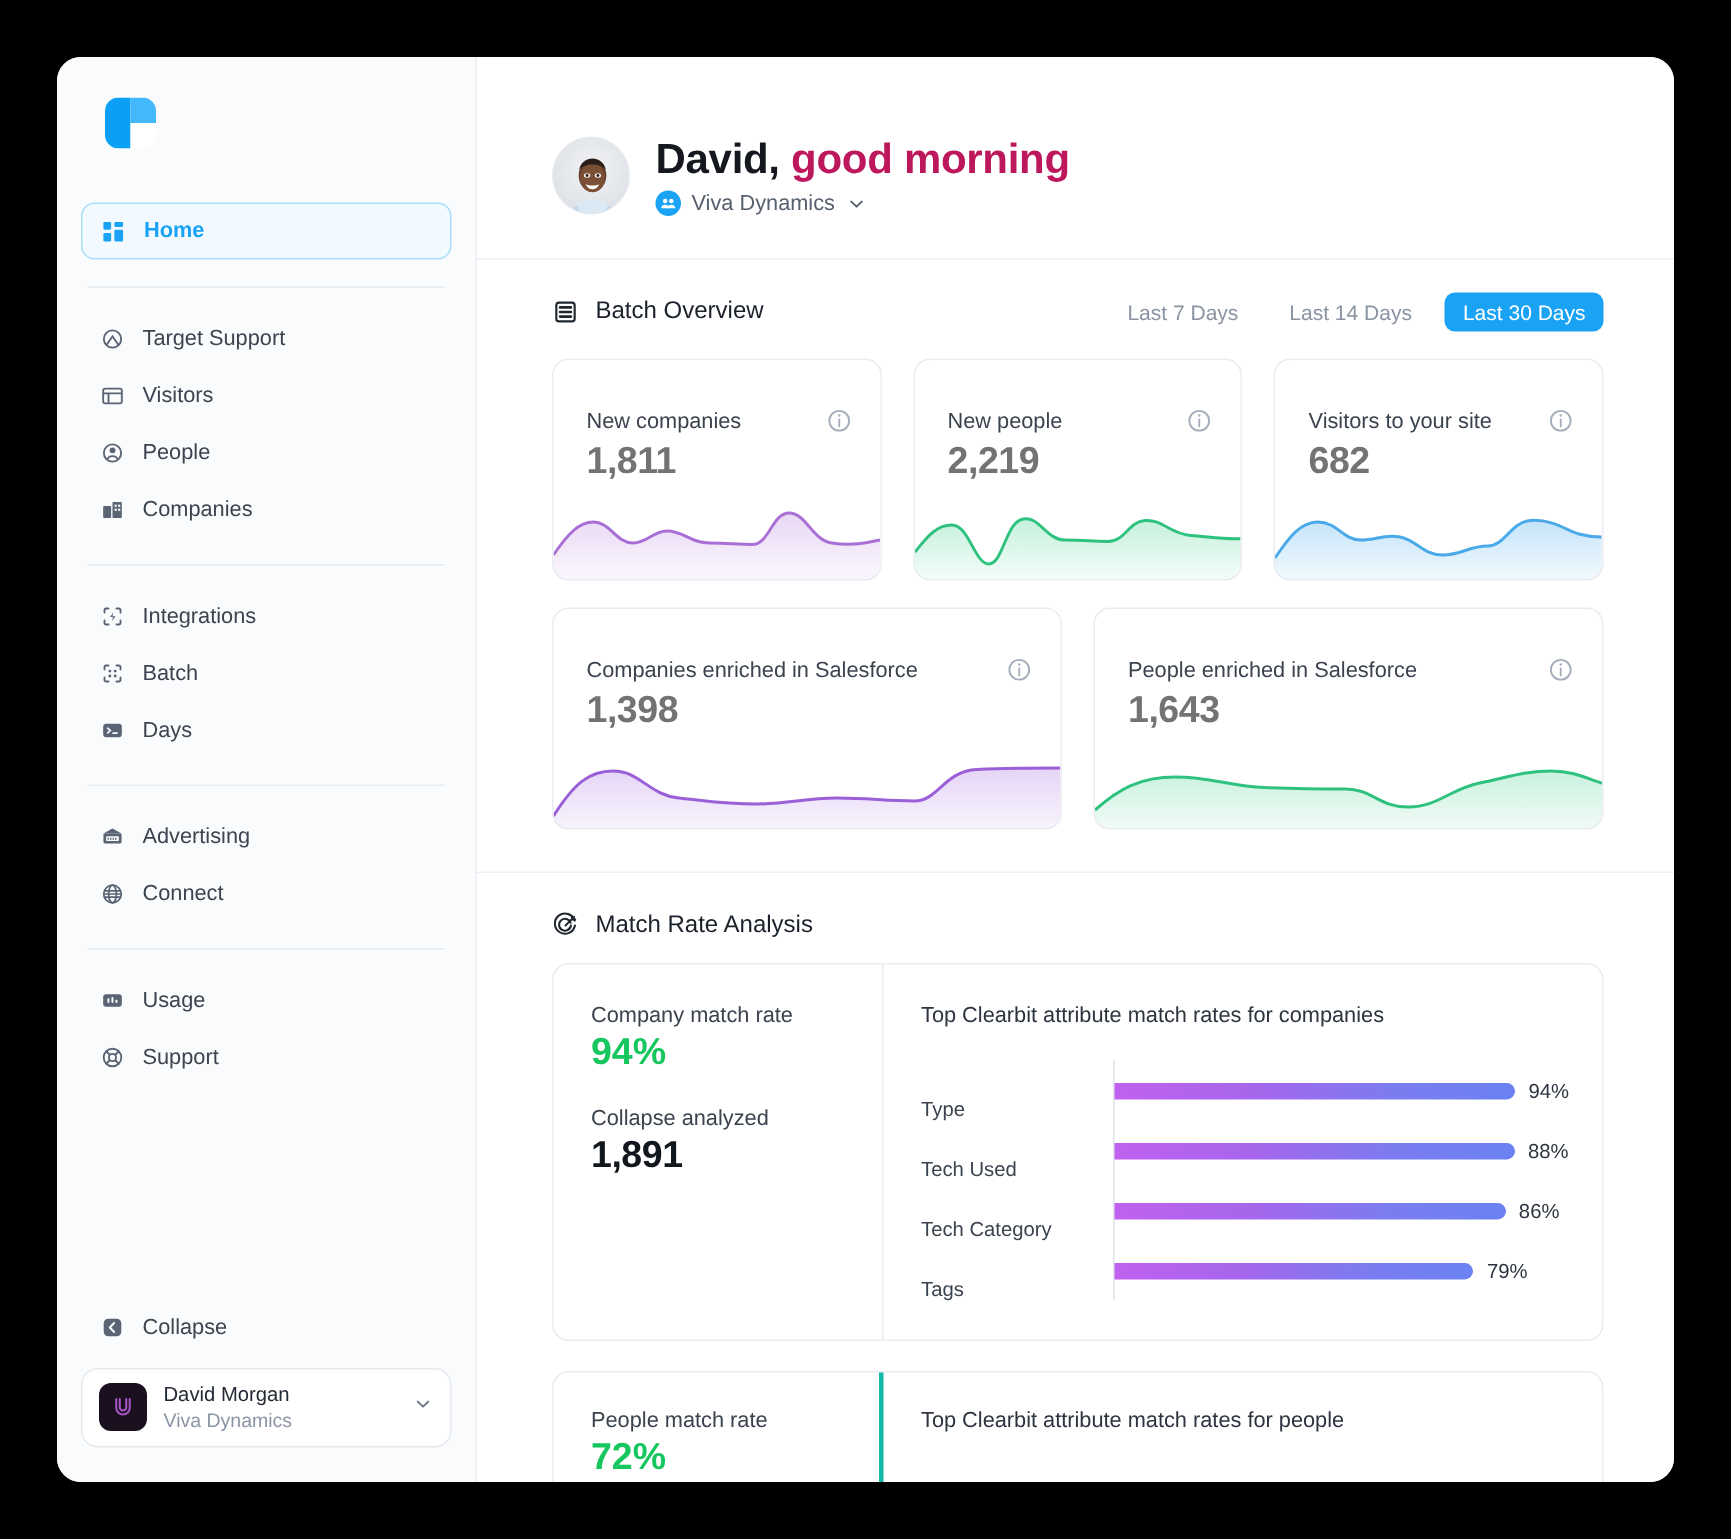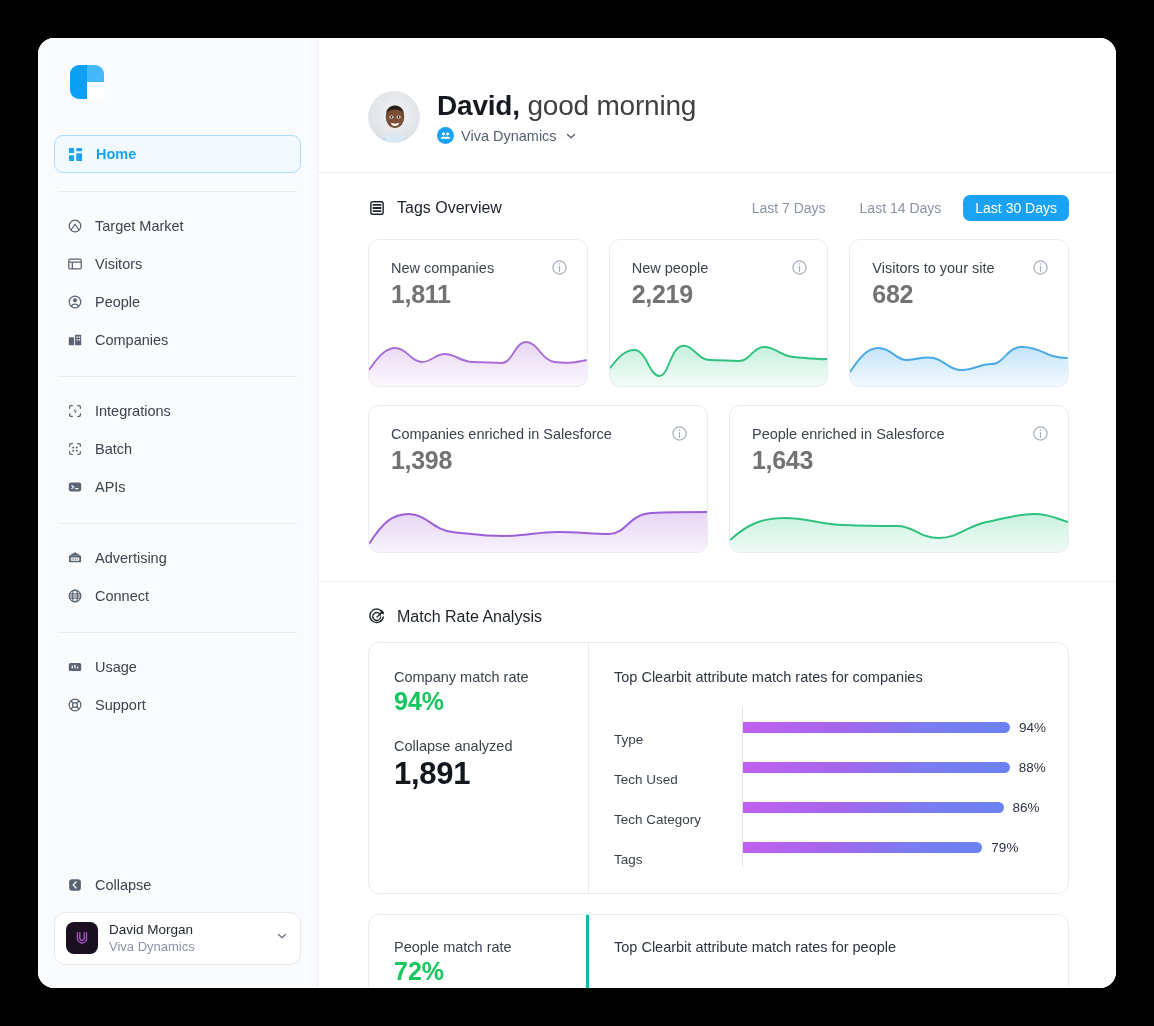--- a/index.html
+++ b/index.html
@@ -113,21 +113,21 @@
     padding: 52px 0 0 50px;
   }
   .greet-avatar {
     width: 52px; height: 52px; border-radius: 50%;
     overflow: hidden; flex-shrink: 0;
     background: #dfe3e8;
     border: 1px solid #e6e9ed;
   }
   .greet-title { font-size: 28px; color: #15191f; letter-spacing: -0.2px; }
   .greet-title b { font-weight: 700; }
-  .greet-title span { font-weight: 400; color: #404040; }
+  .greet-title span { font-weight: 700; color: #be185d; }
   .greet-sub {
     display: flex; align-items: center; gap: 7px;
     margin-top: 5px; font-size: 14.5px; color: #56606e;
   }
   .org-badge {
     width: 17px; height: 17px; border-radius: 50%;
     background: #1aa3f5; display: inline-flex;
     align-items: center; justify-content: center;
     color: #fff; font-size: 9px;
   }
@@ -152,21 +152,21 @@
   .stat-card {
     flex: 1; min-width: 0;
     background: #fff;
     border: 1px solid #e9ecf1;
     border-radius: 11px;
     height: 148px;
     position: relative;
     overflow: hidden;
   }
   .stat-card .pad { padding: 19px 19px 0 22px; }
-  .stat-top { display: flex; align-items: center; justify-content: space-between; gap: 8px; }
+  .stat-top { display: flex; align-items: center; justify-content: space-between; gap: 8px; margin-top: 13px; }
   .stat-label { font-size: 14.5px; color: #3b434f; }
   .info-ico { color: #a6aebb; flex-shrink: 0; display: inline-flex; }
   .stat-value { font-size: 25px; font-weight: 700; color: #737373; margin-top: 4px; letter-spacing: -0.3px; }
   .spark { position: absolute; left: 0; right: 0; bottom: 0; height: 60px; }
   .spark svg { display: block; width: 100%; height: 100%; }
 
   .cards-row-2 { display: flex; gap: 21px; padding: 18px 47px 0 50px; }
   .cards-row-2 .stat-card { flex: 0 0 calc(50% - 10.5px); }
 
   .match-sec-head { padding: 26px 50px 0 50px; }
@@ -180,21 +180,21 @@
     background: #fff;
   }
   .match-left {
     width: 220px; flex-shrink: 0;
     border-right: 1px solid #e9ecf1;
     padding: 26px 22px 26px 25px;
   }
   .ml-label { font-size: 14.5px; color: #3b434f; }
   .ml-rate { font-size: 25px; font-weight: 700; color: #16c65e; margin-top: 2px; }
   .ml-gap { height: 22px; }
-  .ml-num { font-size: 31px; font-weight: 700; color: #12171e; margin-top: 2px; letter-spacing: -0.3px; }
+  .ml-num { font-size: 25px; font-weight: 700; color: #12171e; margin-top: 2px; letter-spacing: -0.3px; }
 
   .match-right { flex: 1; min-width: 0; padding: 26px 22px 26px 25px; }
   .mr-title { font-size: 14.5px; color: #2d3440; }
 
   .bars { margin-top: 22px; position: relative; }
   .bar-row { display: flex; align-items: flex-end; height: 40px; }
   .bar-cat { width: 128px; flex-shrink: 0; font-size: 13.5px; color: #3b434f; }
   .bar-track { flex: 1; min-width: 0; position: relative; display: flex; align-items: center; height: 100%; border-left: 1px solid #dfe3e9; padding-left: 0; }
   .bar-fill {
     height: 11px; border-radius: 0 6px 6px 0;
@@ -246,21 +246,21 @@
     <div class="divider"></div>
 
     <div class="nav-group">
       <div class="nav-item">
         <span class="ico">
           <svg width="16" height="16" viewBox="0 0 18 18" fill="none" stroke="currentColor" stroke-width="1.4">
               <circle cx="9" cy="9" r="6.5"></circle>
               <path d="M4.5 13.5 L9 7 L13.5 13.5"></path>
             </svg>
         </span>
-        <span>Target Market</span>
+        <span>Target Support</span>
       </div>
       <div class="nav-item">
         <span class="ico">
           <svg width="16" height="16" viewBox="0 0 18 18" fill="none" stroke="currentColor" stroke-width="1.4">
               <rect x="2" y="3.5" width="14" height="11" rx="1.6"></rect>
               <path d="M2 7h14M6 7v7.5"></path>
             </svg>
         </span>
         <span>Visitors</span>
       </div>
@@ -313,21 +313,21 @@
         </span>
         <span>Batch</span>
       </div>
       <div class="nav-item">
         <span class="ico">
           <svg width="16" height="16" viewBox="0 0 18 18">
               <rect x="2" y="4" width="14" height="10" rx="2.4" fill="currentColor"></rect>
               <path d="M5.4 7.2 7.4 9l-2 1.8M9.4 10.9h3" stroke="#f9fbfd" stroke-width="1.3" fill="none" stroke-linecap="round"></path>
             </svg>
         </span>
-        <span>APIs</span>
+        <span>Days</span>
       </div>
     </div>
 
     <div class="divider"></div>
 
     <div class="nav-group">
       <div class="nav-item">
         <span class="ico">
           <svg width="16" height="16" viewBox="0 0 18 18" fill="currentColor">
               <rect x="2.2" y="6.4" width="13.6" height="7.4" rx="1"></rect>
@@ -457,21 +457,21 @@
     <div class="section-divider"></div>
 
     <div class="sec-head">
       <div class="sec-title">
         <span class="sico">
           <svg width="18" height="18" viewBox="0 0 20 20" fill="none" stroke="currentColor" stroke-width="1.6" stroke-linecap="round">
               <rect x="3.2" y="3" width="13.6" height="14" rx="2"></rect>
               <path d="M6 6.6h8M6 10h8M6 13.4h8" stroke-width="2"></path>
             </svg>
         </span>
-        <span>Tags Overview</span>
+        <span>Batch Overview</span>
       </div>
       <div class="pills">
         <span class="pill">Last 7 Days</span>
         <span class="pill">Last 14 Days</span>
         <span class="pill active">Last 30 Days</span>
       </div>
     </div>
 
     <div class="cards-row">
 

